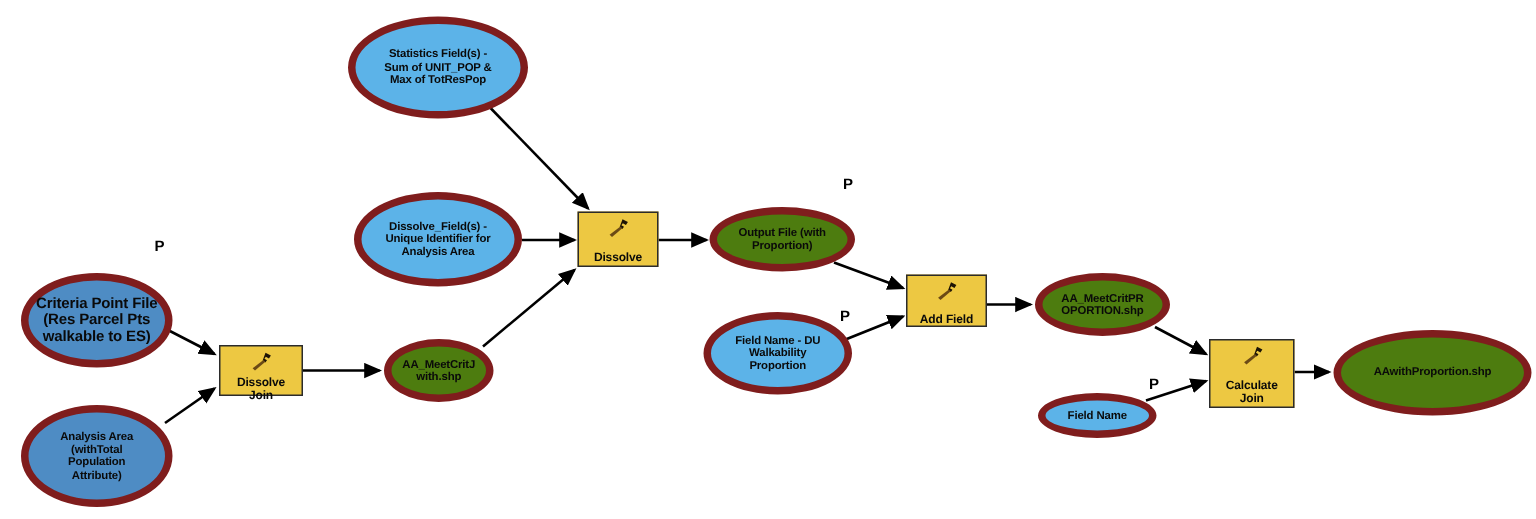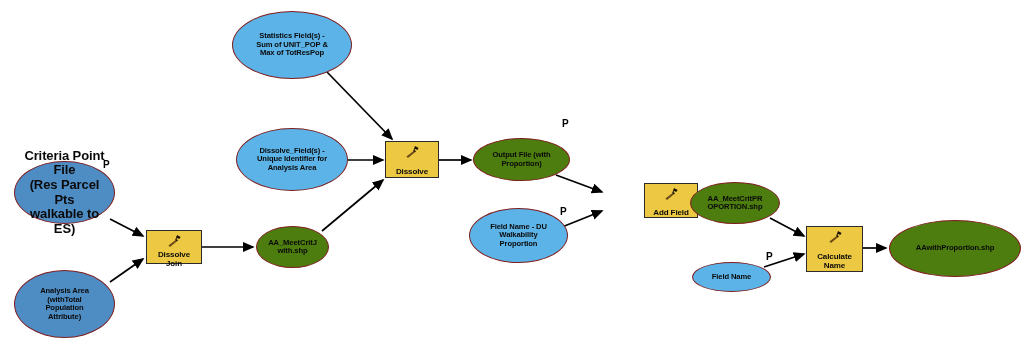--- a/index.html
+++ b/index.html
@@ -41,21 +41,21 @@
   .node .lbl {
     display: block;
     width: 100%;
     padding: 0 4px;
     box-sizing: border-box;
     white-space: pre-line;
   }
   
   .oval {
     border-radius: 50%;
-    border: 1px solid #7f1d1d;
+    border: 5px solid #7f1d1d;
   }
   .oval.blue {
     background: #5cb3e8;
   }
   .oval.blue-dark {
     background: #4e8cc4;
   }
   .oval.green {
     background: #4d7c0f;
   }
@@ -109,21 +109,21 @@
         <line x1="556" y1="175" x2="602" y2="192" stroke="#000000" stroke-width="1.7" marker-end="url(#arrow)"></line>
         <line x1="557" y1="229" x2="602" y2="211" stroke="#000000" stroke-width="1.7" marker-end="url(#arrow)"></line>
         <line x1="658" y1="203" x2="687" y2="203" stroke="#000000" stroke-width="1.7" marker-end="url(#arrow)"></line>
         <line x1="770" y1="218" x2="804" y2="236" stroke="#000000" stroke-width="1.7" marker-end="url(#arrow)"></line>
         <line x1="764" y1="267" x2="804" y2="254" stroke="#000000" stroke-width="1.7" marker-end="url(#arrow)"></line>
         <line x1="863" y1="248" x2="886" y2="248" stroke="#000000" stroke-width="1.7" marker-end="url(#arrow)"></line>
       </g>
   </svg>
 
   <div id="node-layer">
-      <div class="node oval blue-dark" style="left: 14px; top: 161px; width: 101px; height: 63px; font-size: 13px;">
+      <div class="node oval blue-dark" style="left: 14px; top: 182px; width: 101px; height: 63px; font-size: 10px;">
         <span class="lbl">Criteria Point File
 (Res Parcel Pts
 walkable to ES)</span>
       </div>
       <div class="node oval blue-dark" style="left: 14px; top: 270px; width: 101px; height: 68px; font-size: 7.6px;">
         <span class="lbl">Analysis Area
 (withTotal
 Population
 Attribute)</span>
       </div>
@@ -157,41 +157,41 @@
       </div>
       <div class="node oval green" style="left: 473px; top: 138px; width: 97px; height: 43px; font-size: 7.6px;">
         <span class="lbl">Output File (with
 Proportion)</span>
       </div>
       <div class="node oval blue" style="left: 469px; top: 208px; width: 99px; height: 55px; font-size: 7.6px; align-items: center;">
         <span class="lbl">Field Name - DU
 Walkability
 Proportion</span>
       </div>
-      <div class="node tool" style="left: 604px; top: 183px; width: 54px; height: 35px; font-size: 8px; margin-left: 40px;">
+      <div class="node tool" style="left: 604px; top: 183px; width: 54px; height: 35px; font-size: 8px;">
         <span class="hammer"><svg viewBox="0 0 16 14" width="16" height="14">
             <path d="M11.0 1.1 L14.6 3.0 L13.3 5.0 L11.2 3.9 L10.3 5.1 L12.0 6.2 L10.9 7.6 L9.1 6.3 Z" fill="#1d1405"></path>
             <path d="M9.6 6.0 L10.9 7.2 L4.0 13.0 L2.4 11.5 Z" fill="#6b4a16"></path>
           </svg></span>
         <span class="lbl">Add Field</span>
       </div>
       <div class="node oval green" style="left: 690px; top: 182px; width: 90px; height: 42px; font-size: 7.6px;">
         <span class="lbl">AA_MeetCritPR
 OPORTION.shp</span>
       </div>
       <div class="node oval blue" style="left: 692px; top: 262px; width: 79px; height: 30px; font-size: 7.6px;">
         <span class="lbl">Field Name</span>
       </div>
       <div class="node tool" style="left: 806px; top: 226px; width: 57px; height: 46px; font-size: 8px;">
         <span class="hammer"><svg viewBox="0 0 16 14" width="16" height="14">
             <path d="M11.0 1.1 L14.6 3.0 L13.3 5.0 L11.2 3.9 L10.3 5.1 L12.0 6.2 L10.9 7.6 L9.1 6.3 Z" fill="#1d1405"></path>
             <path d="M9.6 6.0 L10.9 7.2 L4.0 13.0 L2.4 11.5 Z" fill="#6b4a16"></path>
           </svg></span>
         <span class="lbl">Calculate
-Name</span>
+Join</span>
       </div>
       <div class="node oval green" style="left: 889px; top: 220px; width: 132px; height: 57px; font-size: 7.6px;">
         <span class="lbl">AAwithProportion.shp</span>
       </div>
     </div>
   <div id="pflag-layer">
       <div class="pflag" style="left: 103px; top: 159px;">P</div>
       <div class="pflag" style="left: 562px; top: 118px;">P</div>
       <div class="pflag" style="left: 560px; top: 206px;">P</div>
       <div class="pflag" style="left: 766px; top: 251px;">P</div>

